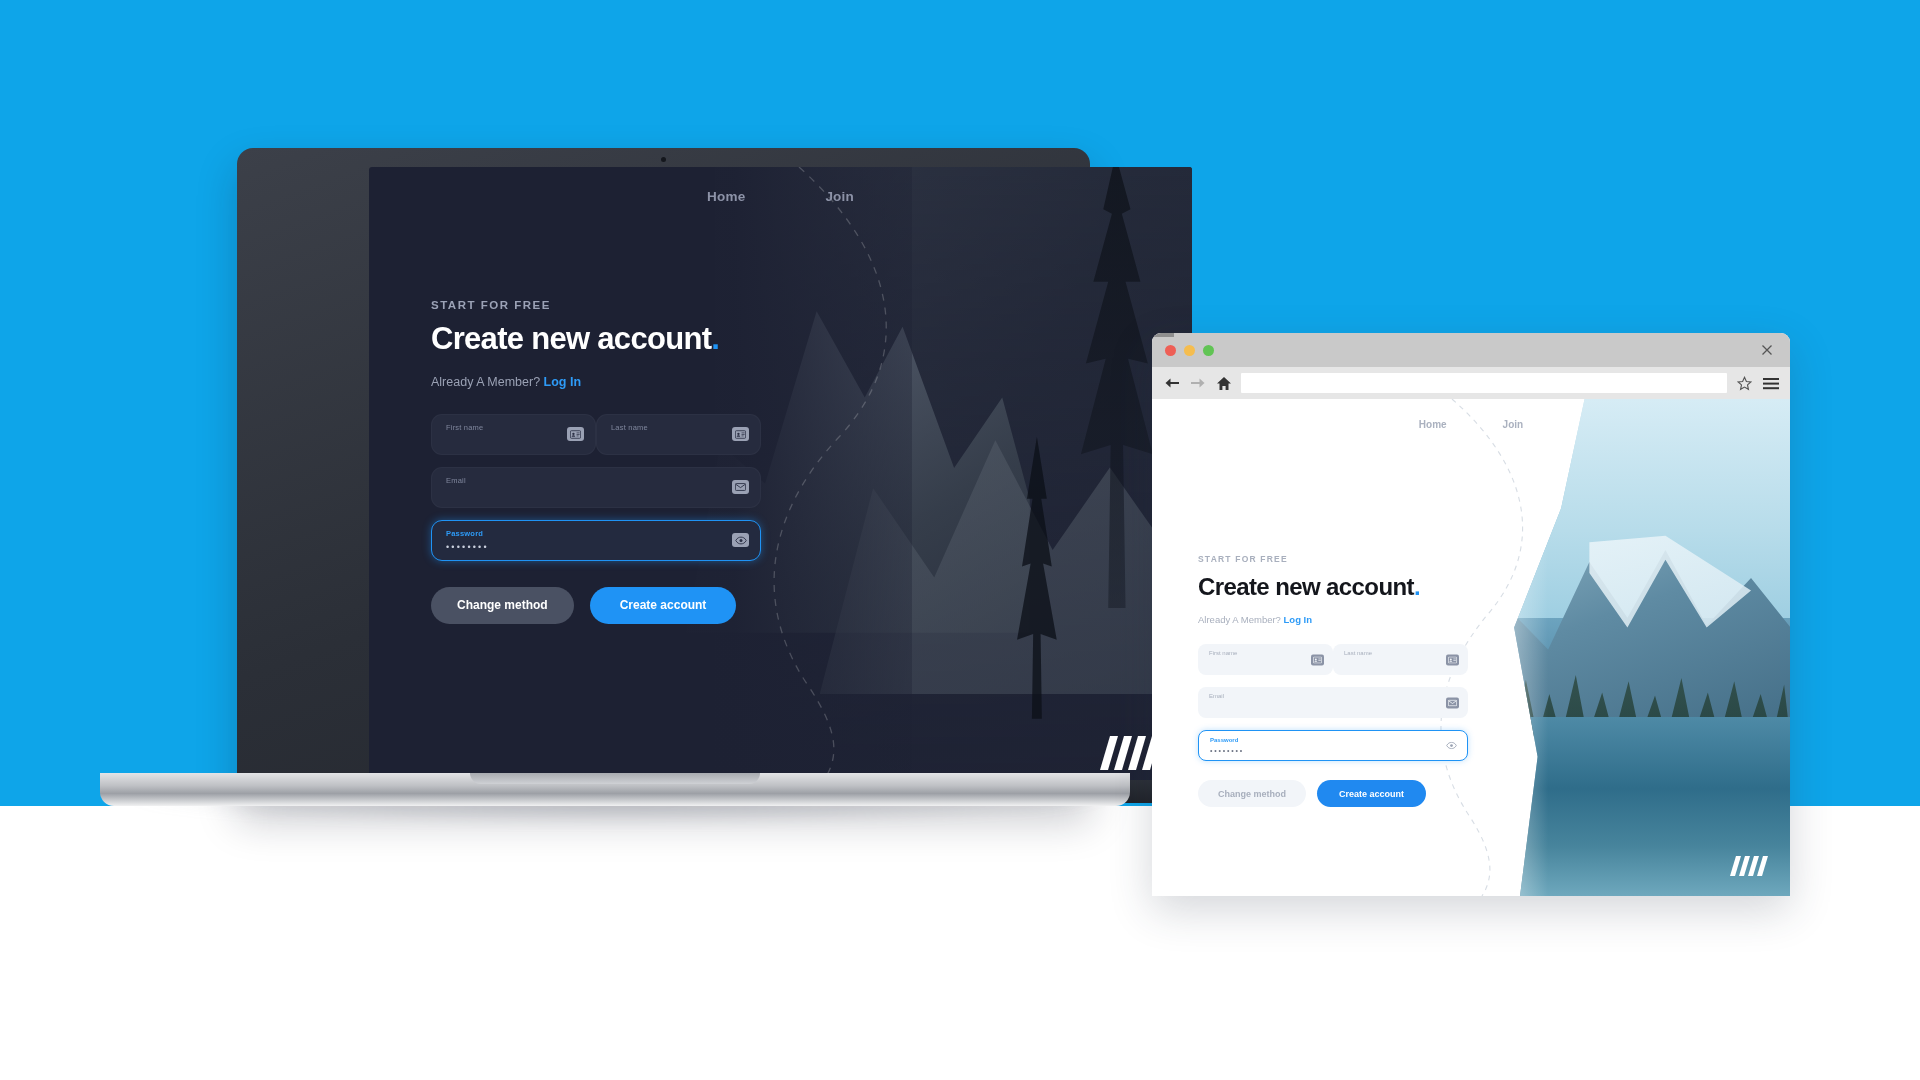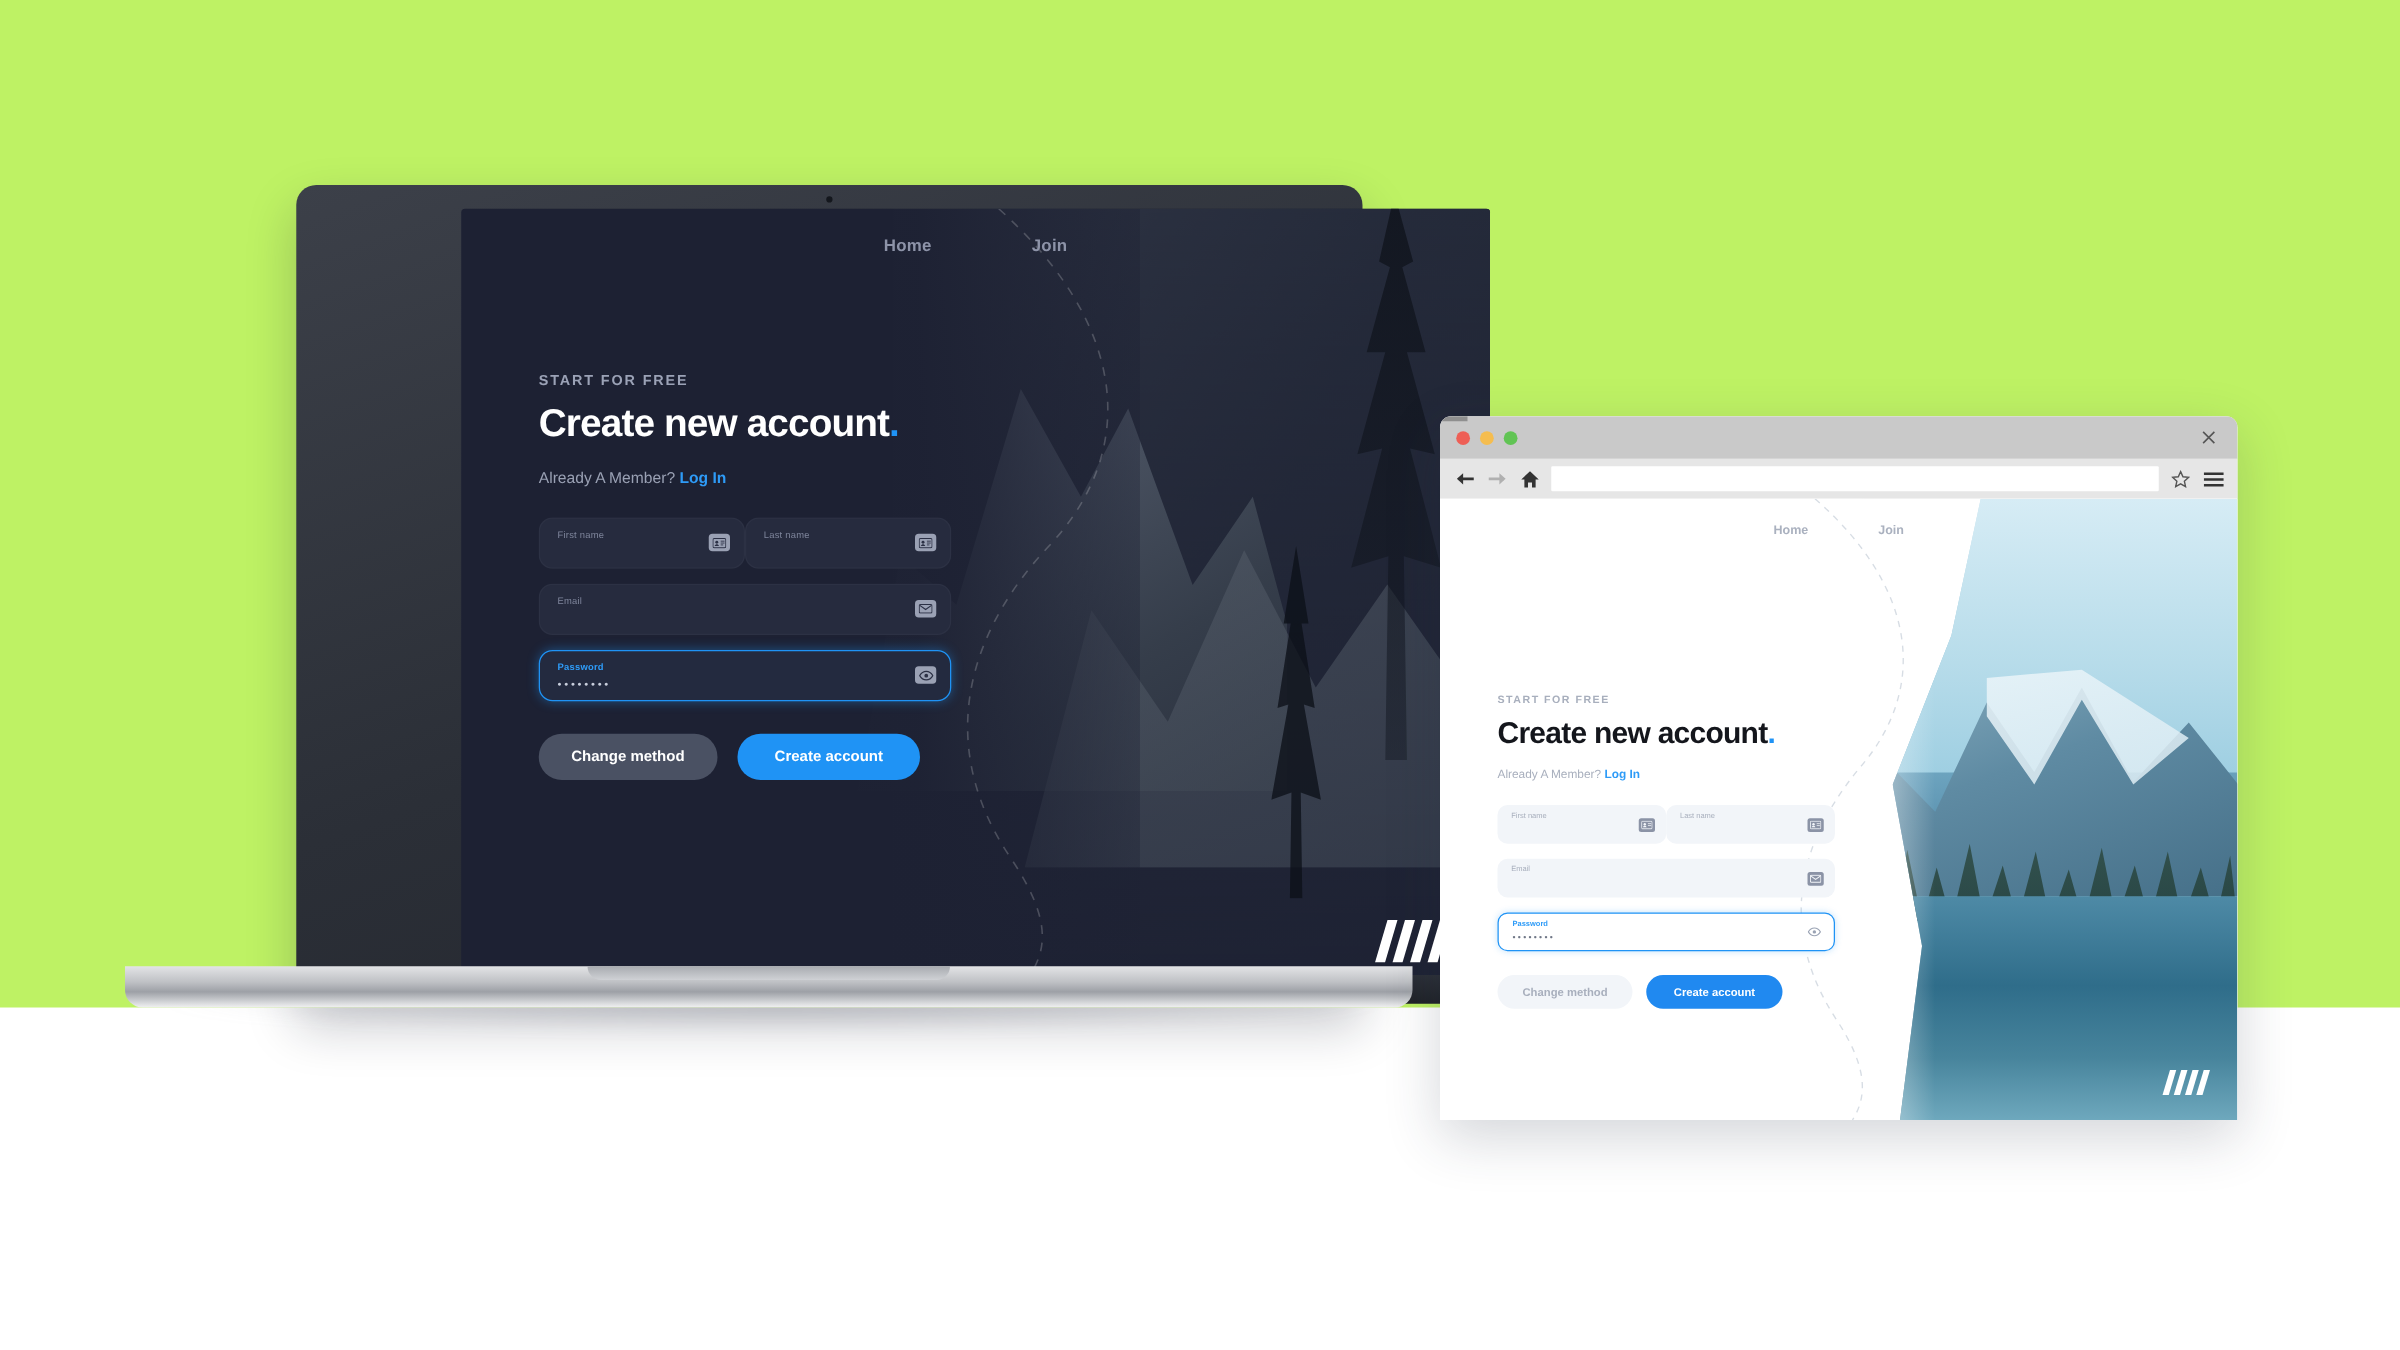--- a/index.html
+++ b/index.html
@@ -2,21 +2,21 @@
 <html><head>
 <meta charset="utf-8">
 <style>
   * { box-sizing: border-box; margin: 0; padding: 0; }
   html, body {
     width: 1920px; height: 1080px;
     background: #ffffff;
     font-family: "Liberation Sans", sans-serif;
     overflow: hidden;
   }
-  #stage { position: relative; width: 1920px; height: 806px; background: #bef264; }
+  #stage { position: relative; width: 1920px; height: 806px; background: #0ea5e9; }
 
   
   #laptop { position: absolute; left: 120px; top: 148px; width: 1060px; height: 680px; }
   .lid {
     position: absolute; left: 117px; top: 0; width: 853px; height: 655px;
     background: linear-gradient(160deg,#3c4049 0%, #2b2f37 55%, #23262d 100%);
     border-radius: 16px 16px 4px 4px;
     box-shadow: 0 18px 40px rgba(20,25,40,.22);
   }
   .camera {

